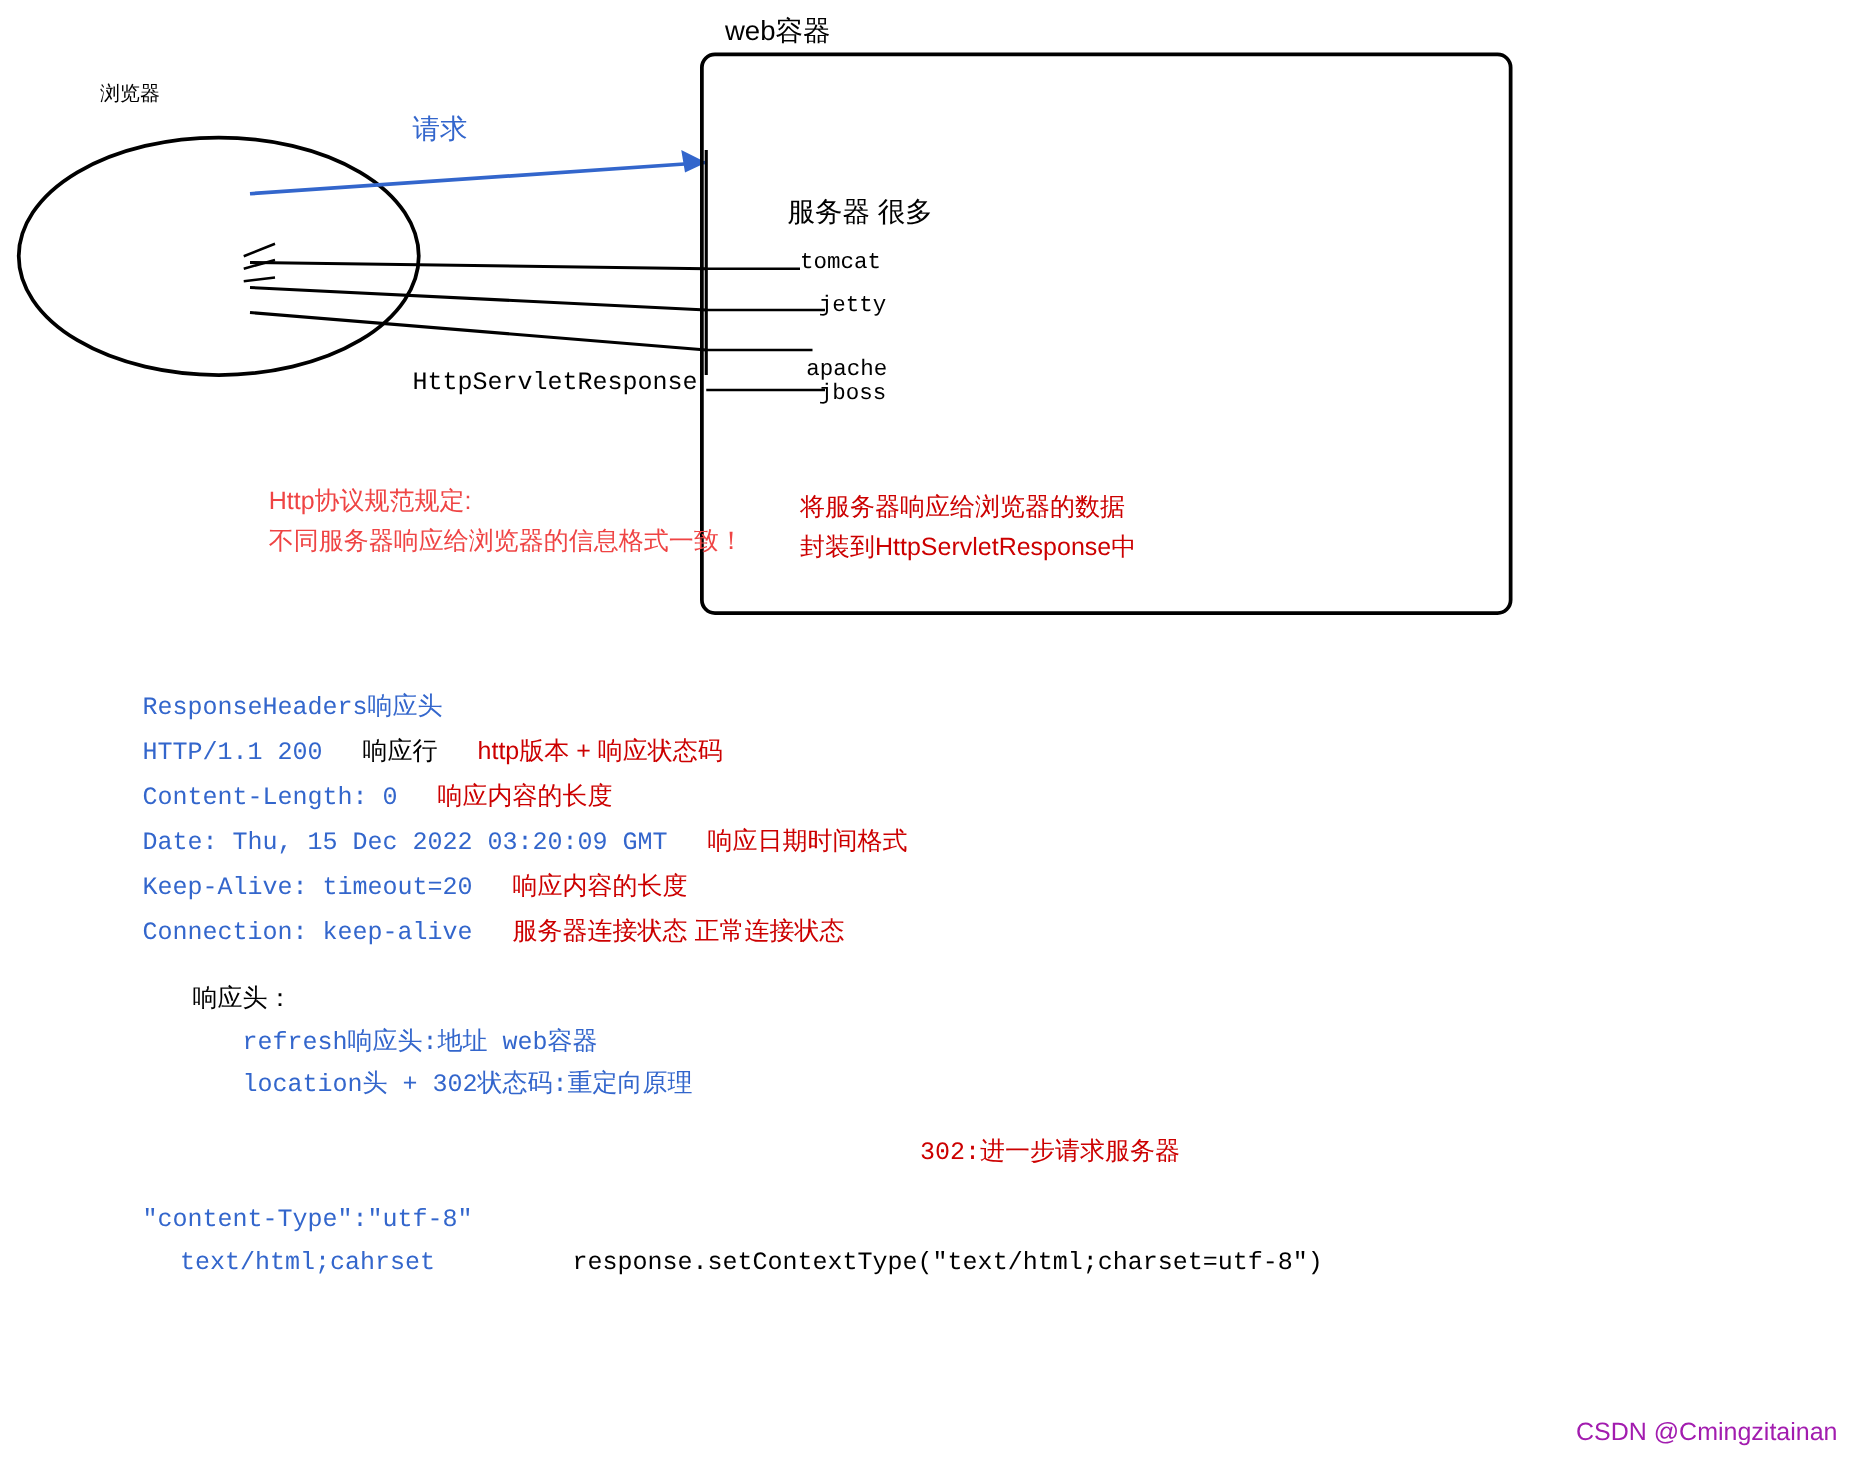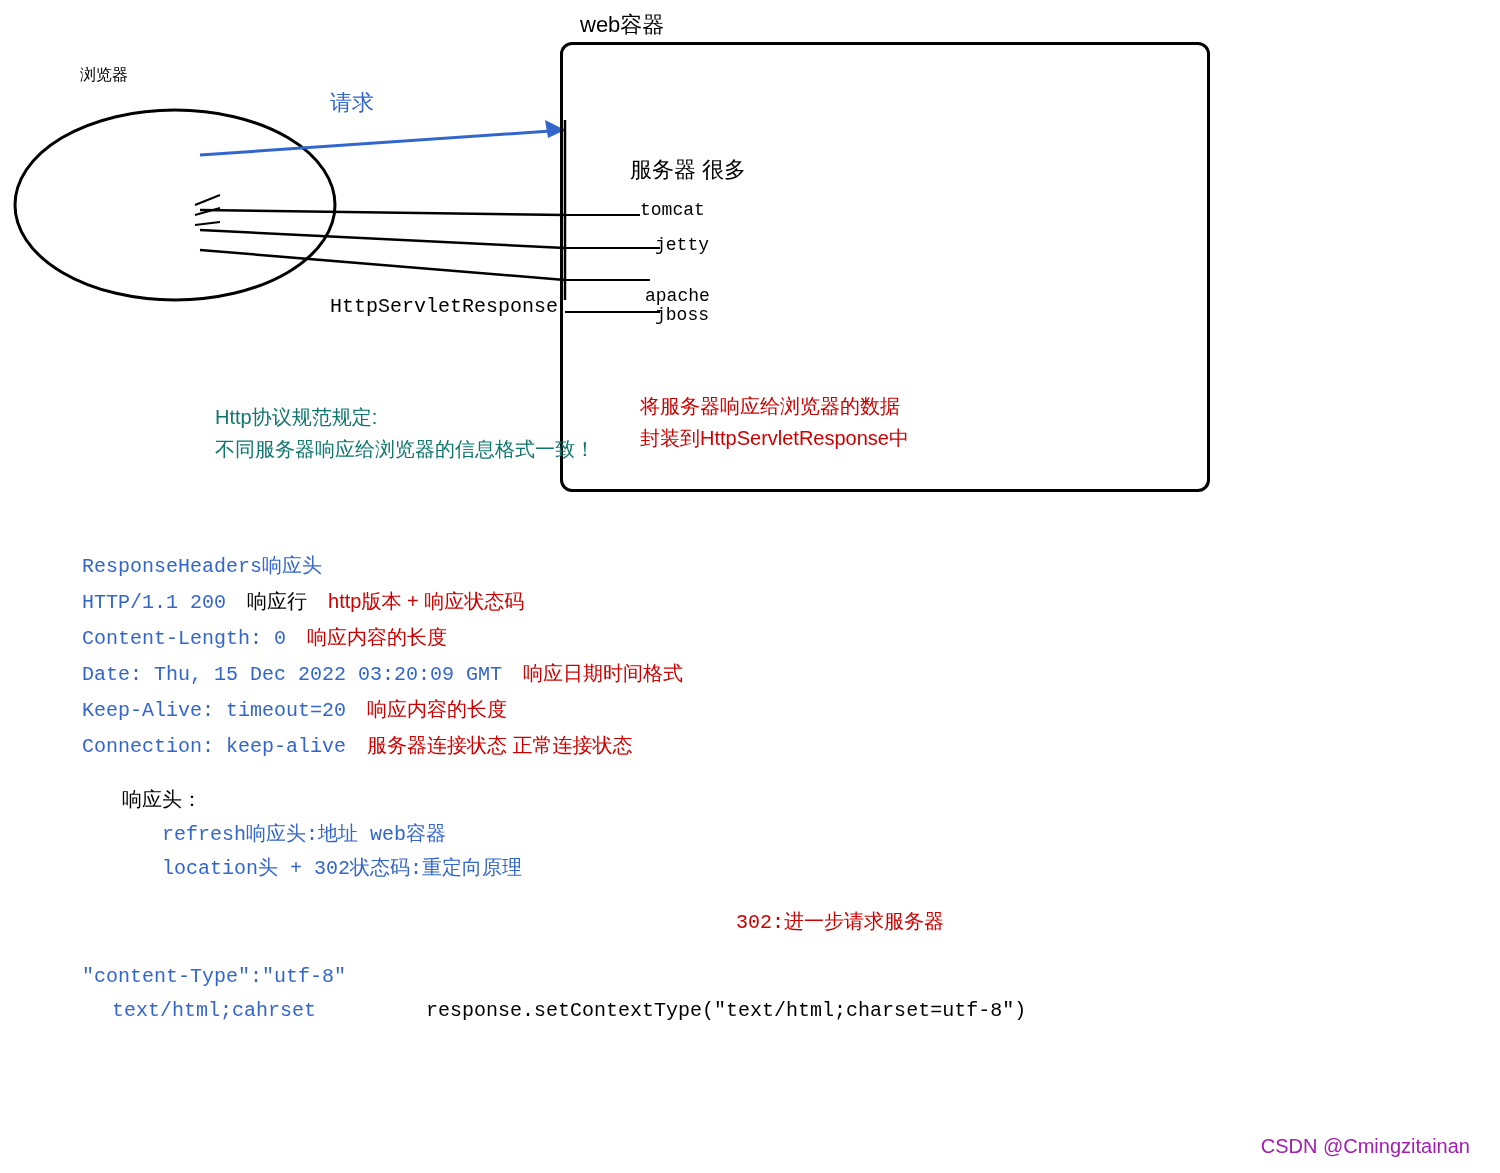--- a/index.html
+++ b/index.html
@@ -91,55 +91,54 @@
       color: #000;
       font-family: 'Courier New', Courier, monospace;
     }
 
     
     .http-protocol-text {
       position: absolute;
       top: 385px;
       left: 215px;
       font-size: 20px;
-      color: #0f766e;
+      color: #ef4444;
       font-family: 'Microsoft YaHei', sans-serif;
       line-height: 1.6;
-      margin-top: 16px;
     }
 
     
     .server-response-text {
       position: absolute;
       top: 390px;
       left: 640px;
       font-size: 20px;
       color: #cc0000;
       font-family: 'Microsoft YaHei', sans-serif;
       line-height: 1.6;
     }
 
     
     .content-area {
-      padding: 20px 82px;
+      padding: 20px 114px;
     }
 
     .line {
       font-size: 20px;
       line-height: 1.7;
       font-family: 'Courier New', Courier, monospace;
     }
 
     .blue { color: #3366cc; }
     .red { color: #cc0000; }
     .black { color: #000; }
 
     .inline-comment {
       font-family: 'Microsoft YaHei', sans-serif;
-      margin-left: 9px;
+      margin-left: 20px;
     }
 
     .section-gap { margin-top: 20px; }
 
     .indent1 { padding-left: 40px; }
     .indent2 { padding-left: 80px; }
 
     
     .footer {
       position: absolute;

